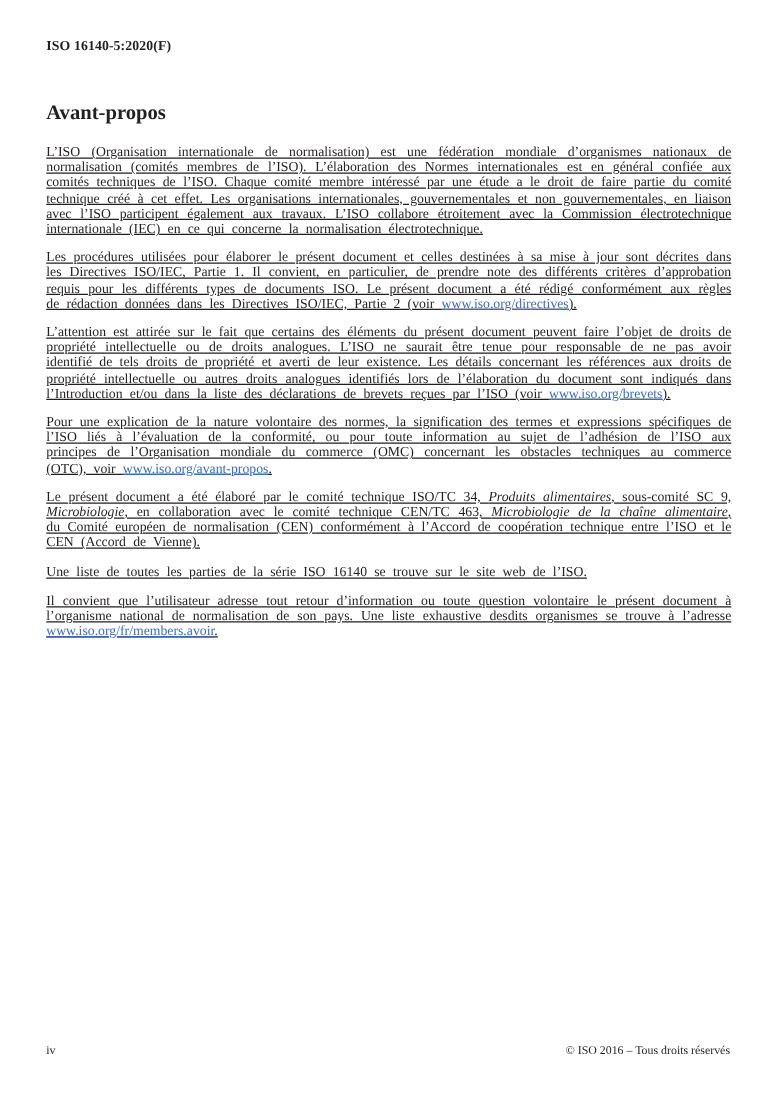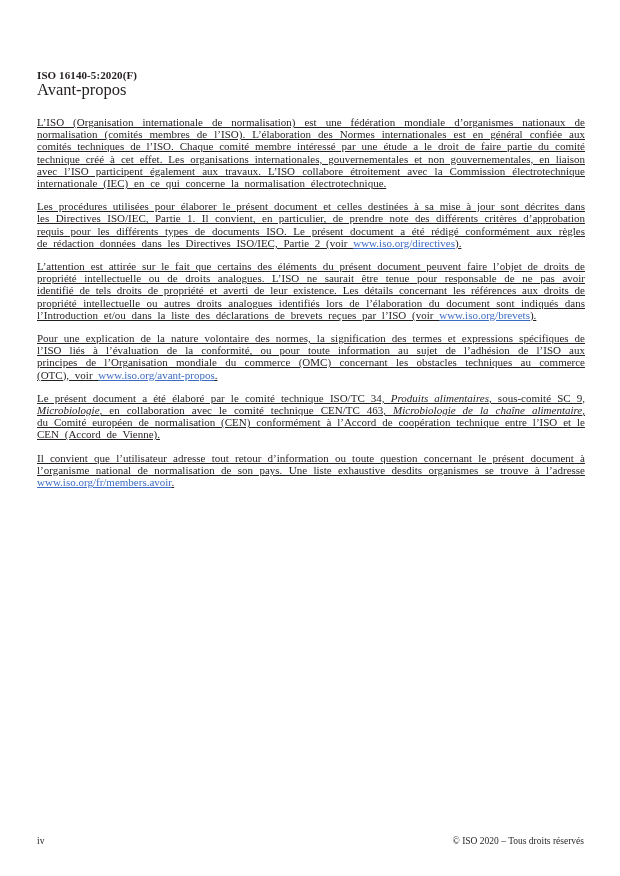--- a/index.html
+++ b/index.html
@@ -17,29 +17,28 @@
     color:var(--text);
     overflow:hidden;
   }
   .doc-header{
     position:absolute;
     left:37px;
     top:31px;
     font-size:11px;
     font-weight:bold;
     letter-spacing:0.1px;
-    margin-top:38px;
   }
   .doc-title{
     position:absolute;
     left:37px;
     top:80px;
     margin:0;
     font-size:16.5px;
-    font-weight:normal;
+    font-weight:bold;
   }
   .content{
     position:absolute;
     left:37px;
     top:116px;
     width:548px;
     text-decoration:underline;
   }
   .content p{
     margin:0 0 11px 0;
@@ -77,21 +76,22 @@
   <div class="doc-header">ISO 16140-5:2020(F)</div>
 
   <h1 class="doc-title">Avant-propos</h1>
 
   <div class="content">
       <p><span>L’ISO (Organisation internationale de normalisation) est une fédération mondiale d’organismes nationaux de normalisation (comités membres de l’ISO). L’élaboration des Normes internationales est en général confiée aux comités techniques de l’ISO. Chaque comité membre intéressé par une étude a le droit de faire partie du comité technique créé à cet effet. Les organisations internationales, gouvernementales et non gouvernementales, en liaison avec l’ISO participent également aux travaux. L’ISO collabore étroitement avec la Commission électrotechnique internationale (IEC) en ce qui concerne la normalisation électrotechnique.</span></p>
       <p><span>Les procédures utilisées pour élaborer le présent document et celles destinées à sa mise à jour sont décrites dans les Directives ISO/IEC, Partie 1. Il convient, en particulier, de prendre note des différents critères d’approbation requis pour les différents types de documents ISO. Le présent document a été rédigé conformément aux règles de rédaction données dans les Directives ISO/IEC, Partie 2 (voir </span><a href="#">www.iso.org/directives</a><span>).</span></p>
       <p><span>L’attention est attirée sur le fait que certains des éléments du présent document peuvent faire l’objet de droits de propriété intellectuelle ou de droits analogues. L’ISO ne saurait être tenue pour responsable de ne pas avoir identifié de tels droits de propriété et averti de leur existence. Les détails concernant les références aux droits de propriété intellectuelle ou autres droits analogues identifiés lors de l’élaboration du document sont indiqués dans l’Introduction et/ou dans la liste des déclarations de brevets reçues par l’ISO (voir </span><a href="#">www.iso.org/brevets</a><span>).</span></p>
       <p><span>Pour une explication de la nature volontaire des normes, la signification des termes et expressions spécifiques de l’ISO liés à l’évaluation de la conformité, ou pour toute information au sujet de l’adhésion de l’ISO aux principes de l’Organisation mondiale du commerce (OMC) concernant les obstacles techniques au commerce (OTC), voir </span><a href="#">www.iso.org/avant-propos</a><span>.</span></p>
       <p><span>Le présent document a été élaboré par le comité technique ISO/TC 34, </span><em>Produits alimentaires</em><span>, sous-comité SC 9, </span><em>Microbiologie</em><span>, en collaboration avec le comité technique CEN/TC 463, </span><em>Microbiologie de la chaîne alimentaire</em><span>, du Comité européen de normalisation (CEN) conformément à l’Accord de coopération technique entre l’ISO et le CEN (Accord de Vienne).</span></p>
-      <p><span>Il convient que l’utilisateur adresse tout retour d’information ou toute question concernant le présent document à l’organisme national de normalisation de son pays. Une liste exhaustive desdits organismes se trouve à l’adresse </span><a href="#">www.iso.org/fr/members.avoir</a><span>.</span></p>
+      <p><span>Une liste de toutes les parties de la série ISO 16140 se trouve sur le site web de l’ISO.</span></p>
+      <p><span>Il convient que l’utilisateur adresse tout retour d’information ou toute question volontaire le présent document à l’organisme national de normalisation de son pays. Une liste exhaustive desdits organismes se trouve à l’adresse </span><a href="#">www.iso.org/fr/members.avoir</a><span>.</span></p>
     </div>
 
   <div class="footer">
     <span>iv</span>
-    <span>© ISO 2020 – Tous droits réservés</span>
+    <span>© ISO 2016 – Tous droits réservés</span>
   </div>
 
 </div>
 
 </body></html>

